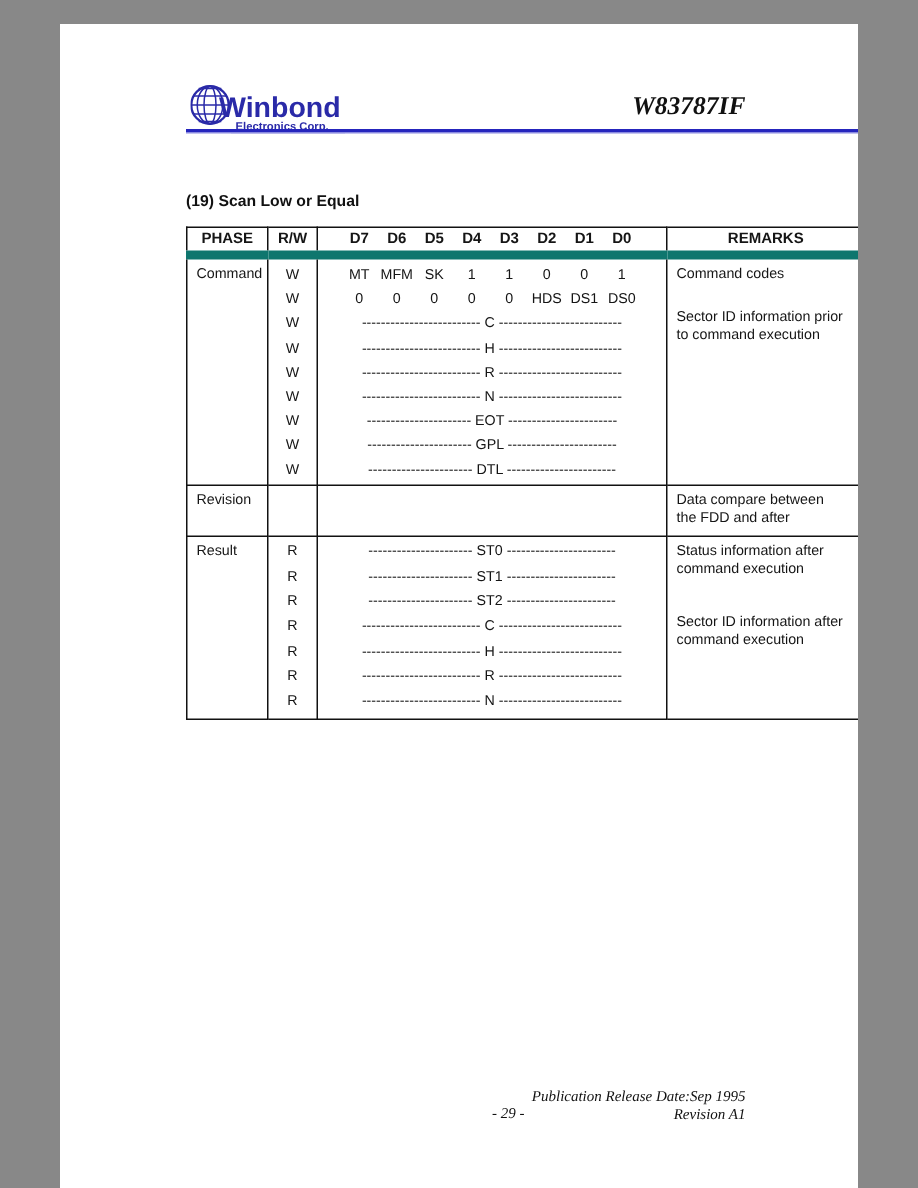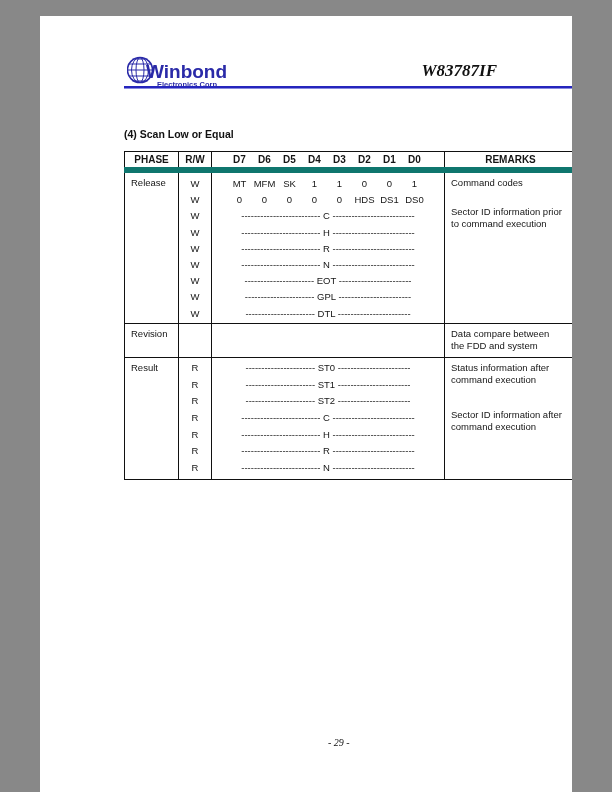--- a/index.html
+++ b/index.html
@@ -90,21 +90,21 @@
         <line x1="5.5" y1="26" x2="20.5" y2="26"></line>
       </g>
       <text x="19" y="23" font-family="Liberation Sans, sans-serif" font-size="19" font-weight="bold" fill="#2a2aa8">Winbond</text>
       <text x="30" y="31.5" font-family="Liberation Sans, sans-serif" font-size="7.5" font-weight="bold" fill="#2a2aa8">Electronics Corp.</text>
       <line x1="27" y1="33.2" x2="103" y2="33.2" stroke="#2a2aa8" stroke-width="1.4"></line>
     </svg>
   </div>
   <div class="part-number">W83787IF</div>
   <div class="header-rule"></div>
 
-  <div class="section-title">(4) Scan Low or Equal</div>
+  <div class="section-title">(19) Scan Low or Equal</div>
 
   <table class="spec">
     <colgroup>
         <col style="width:54px">
         <col style="width:33px">
         <col style="width:233px">
         <col style="width:132px">
       </colgroup>
     <thead>
       <tr>
@@ -121,21 +121,21 @@
             <span>D1</span>
             <span>D0</span>
           </div>
         </th>
         <th>REMARKS</th>
       </tr>
     </thead>
     <tbody>
 
       <tr class="sec-command">
-        <td class="phase-cell">Release</td>
+        <td class="phase-cell">Command</td>
         <td class="rw-cell">
           <div class="line">W</div>
           <div class="line">W</div>
           <div class="line">W</div>
           <div class="line">W</div>
           <div class="line">W</div>
           <div class="line">W</div>
           <div class="line">W</div>
           <div class="line">W</div>
           <div class="line">W</div>
@@ -180,21 +180,21 @@
         </td>
       </tr>
 
       <tr class="sec-execution">
         <td class="phase-cell">Revision</td>
         <td class="rw-cell"></td>
         <td class="data-cell"></td>
         <td class="remarks-cell">
           <div class="remark">
             <div>Data compare between</div>
-            <div>the FDD and system</div>
+            <div>the FDD and after</div>
           </div>
         </td>
       </tr>
 
       <tr class="sec-result">
         <td class="phase-cell">Result</td>
         <td class="rw-cell">
           <div class="line">R</div>
           <div class="line">R</div>
           <div class="line">R</div>
@@ -221,14 +221,18 @@
             <div>Sector ID information after</div>
             <div>command execution</div>
           </div>
         </td>
       </tr>
     </tbody>
   </table>
 
 
   <div class="footer-page">- 29 -</div>
+  <div class="footer-right">
+    <div>Publication Release Date:Sep 1995</div>
+    <div>Revision A1</div>
+  </div>
 
 </div>
 
 </body></html>

